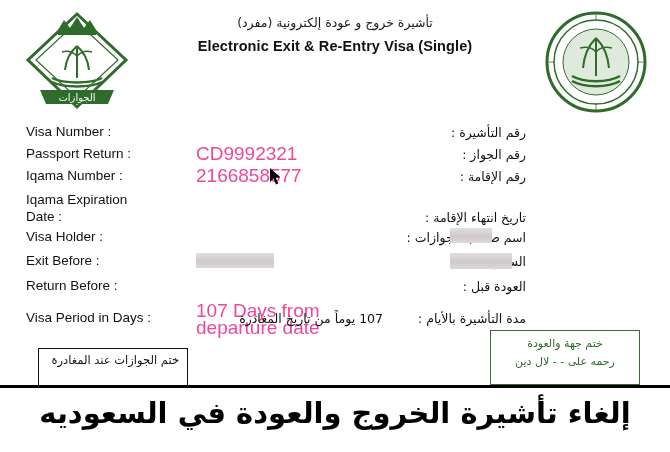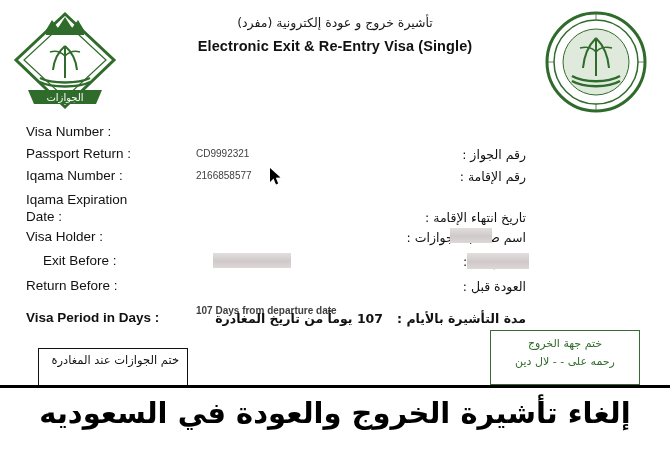--- a/index.html
+++ b/index.html
@@ -25,21 +25,21 @@
     overflow: hidden;
   }
 
   
   .header {
     position: relative;
     height: 118px;
   }
   .emblem-left {
     position: absolute;
-    left: 6px; top: 8px;
+    left: 18px; top: 8px;
     width: 118px; height: 105px;
   }
   .emblem-right {
     position: absolute;
     right: 22px; top: 10px;
     width: 104px; height: 104px;
   }
   .title-block {
     position: absolute;
     left: 150px; top: 14px;
@@ -85,22 +85,22 @@
     font-size: 12.5px;
     color: #111111;
     direction: rtl;
     text-align: right;
     font-family: "DejaVu Sans", sans-serif;
     line-height: 17px;
   }
   .value {
     position: absolute;
     left: 196px;
-    font-size: 10px;
-    color: #404040;
+    font-size: 19px;
+    color: #ec4899;
     line-height: 17px;
   }
   .value-ar {
     position: absolute;
     right: 165px;
     font-size: 12.5px;
     color: #111111;
     direction: rtl;
     font-family: "DejaVu Sans", sans-serif;
     line-height: 17px;
@@ -226,20 +226,21 @@
     <div class="title-block">
       <div class="title-ar">تأشيرة خروج و عودة إلكترونية (مفرد)</div>
       <div class="title-en">Electronic Exit &amp; Re-Entry Visa (Single)</div>
     </div>
   </div>
 
   <div class="fields">
 
     <div class="row" style="height:22px;">
       <div class="label-en" style="top:1px;">Visa Number :</div>
+      <div class="label-ar" style="top:2px;">رقم التأشيرة :</div>
       <div class="value" style="top:1px;"></div>
     </div>
 
     <div class="row" style="height:22px;">
       <div class="label-en" style="top:1px;">Passport Return :</div>
       <div class="label-ar" style="top:2px;">رقم الجواز :</div>
       <div class="value" style="top:1px;">CD9992321</div>
     </div>
 
     <div class="row" style="height:24px;">
@@ -254,54 +255,54 @@
       <div class="label-ar" style="top:19px;">تاريخ انتهاء الإقامة :</div>
       <div class="value" style="top:19px;"></div>
     </div>
 
     <div class="row" style="height:24px;">
       <div class="label-en" style="top:2px;">Visa Holder :</div>
       <div class="label-ar" style="top:3px;">اسم صاحب الجوازات :</div>
       <span class="redacted b" style="left:450px; top:2px; width:42px; height:15px;"></span>
     </div>
 
-    <div class="row" style="height:24px;margin-left:17px;">
+    <div class="row" style="height:24px;">
       <div class="label-en" style="top:2px;">Exit Before :</div>
       <div class="label-ar" style="top:3px;">السفر قبل :</div>
       <span class="redacted b" style="left:196px; top:3px; width:78px; height:15px;"></span>
       <span class="redacted b" style="left:450px; top:3px; width:62px; height:16px;"></span>
     </div>
 
     <div class="row" style="height:26px;">
       <div class="label-en" style="top:3px;">Return Before :</div>
       <div class="label-ar" style="top:4px;">العودة قبل :</div>
       <div class="value" style="top:3px;"></div>
     </div>
 
-    <div class="row" style="height:40px;font-weight:bold;">
+    <div class="row" style="height:40px;">
       <div class="label-en" style="top:9px;">Visa Period in Days :</div>
       <div class="label-ar" style="top:10px;">مدة التأشيرة بالأيام :</div>
       <div class="value" style="top:2px; width:200px;">107  Days from departure date</div>
       <div class="value-ar" style="top:10px;">107 يوماً من تاريخ المغادرة</div>
     </div>
 
   </div>
 
   <div class="cursor">
     <svg viewBox="0 0 12 18" width="12" height="18">
       <polygon points="0,0 0,14 3.5,10.6 6,16.5 8.2,15.5 5.8,9.8 10.5,9.6" fill="#000000"></polygon>
     </svg>
   </div>
 
   <div class="stamp-box stamp-left">
     <span class="stamp-text">ختم الجوازات عند المغادرة</span>
   </div>
 
   <div class="stamp-box stamp-right">
-    <span class="line1">ختم جهة الخروج</span>
+    <span class="line1">ختم جهة والعودة</span>
     <span class="line2">رحمه على - - لال دين</span>
   </div>
 
 </div>
 
 <div class="caption-band">
   <div class="caption-text">إلغاء تأشيرة الخروج والعودة في السعوديه</div>
 </div>
 
 </body></html>

